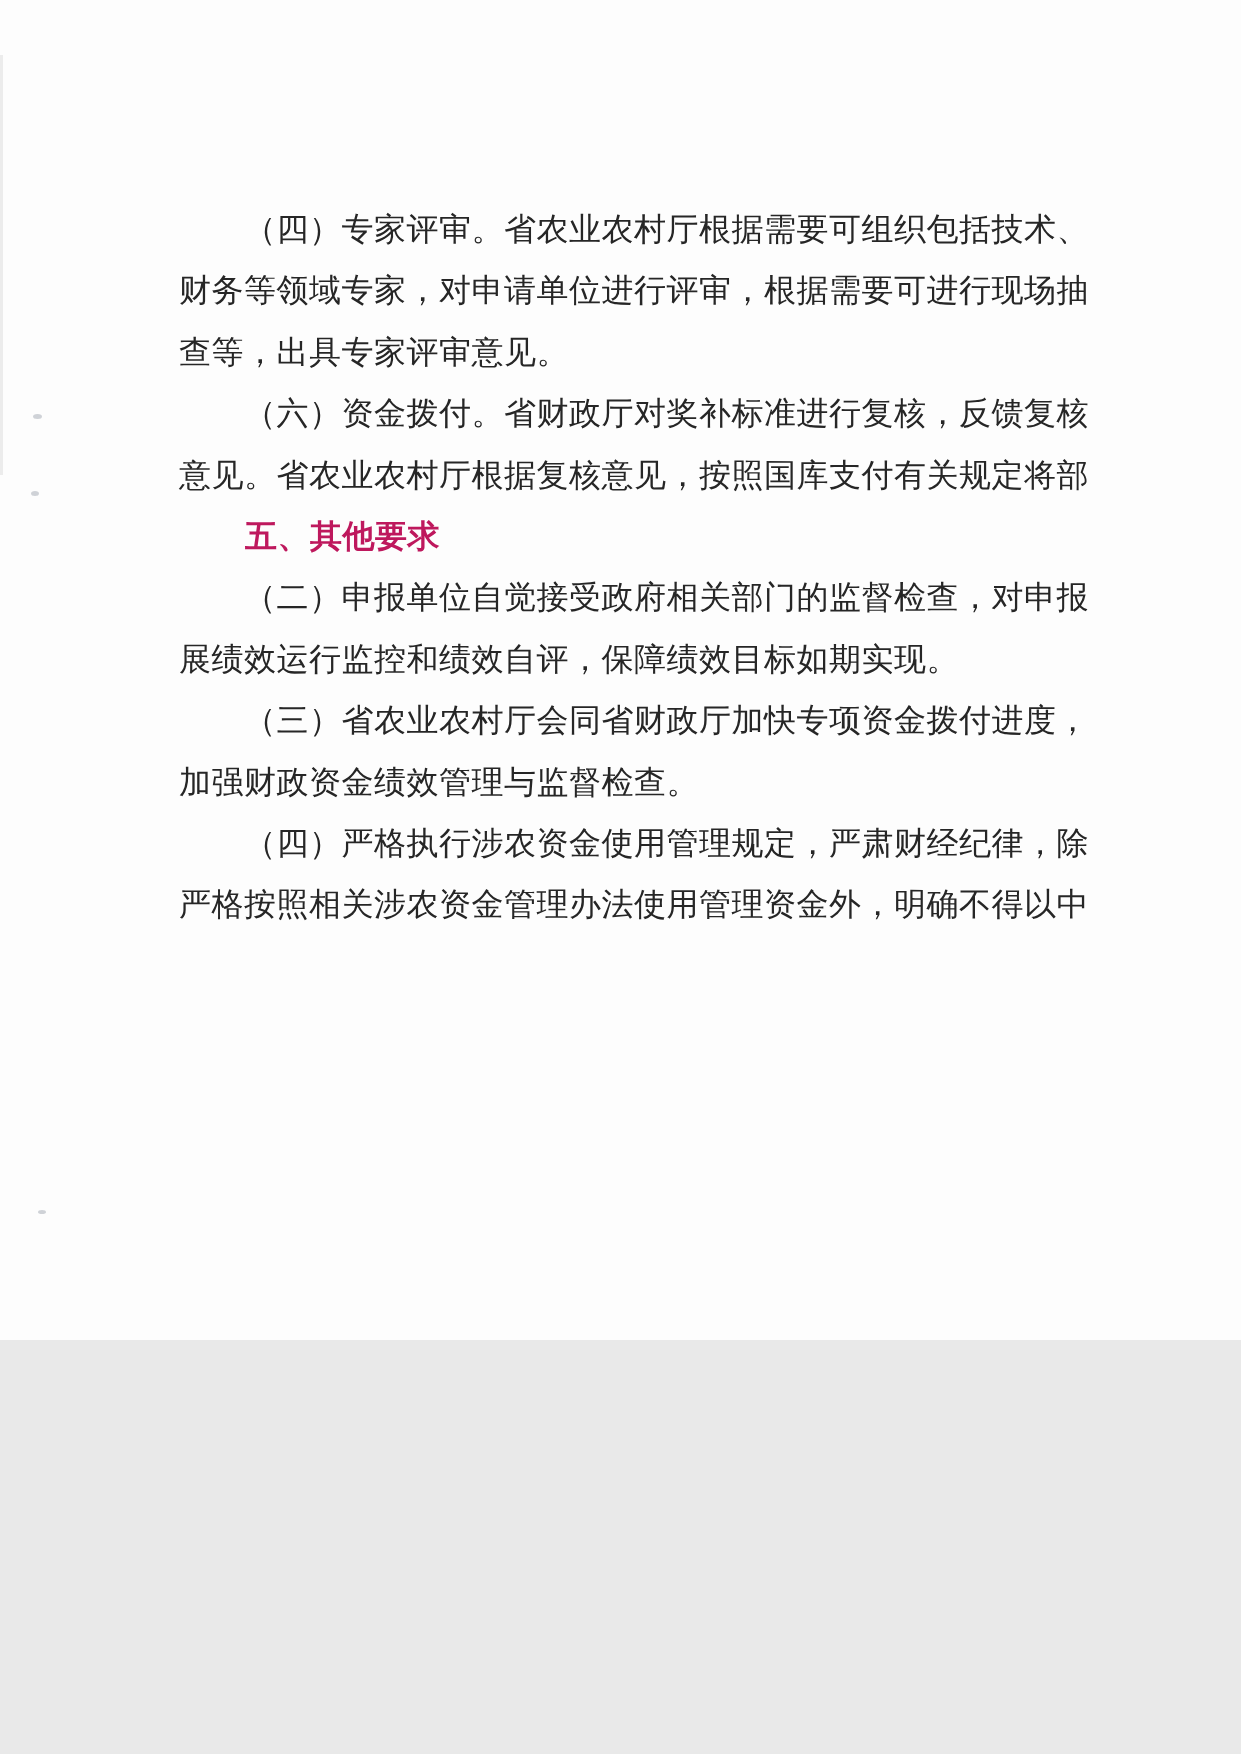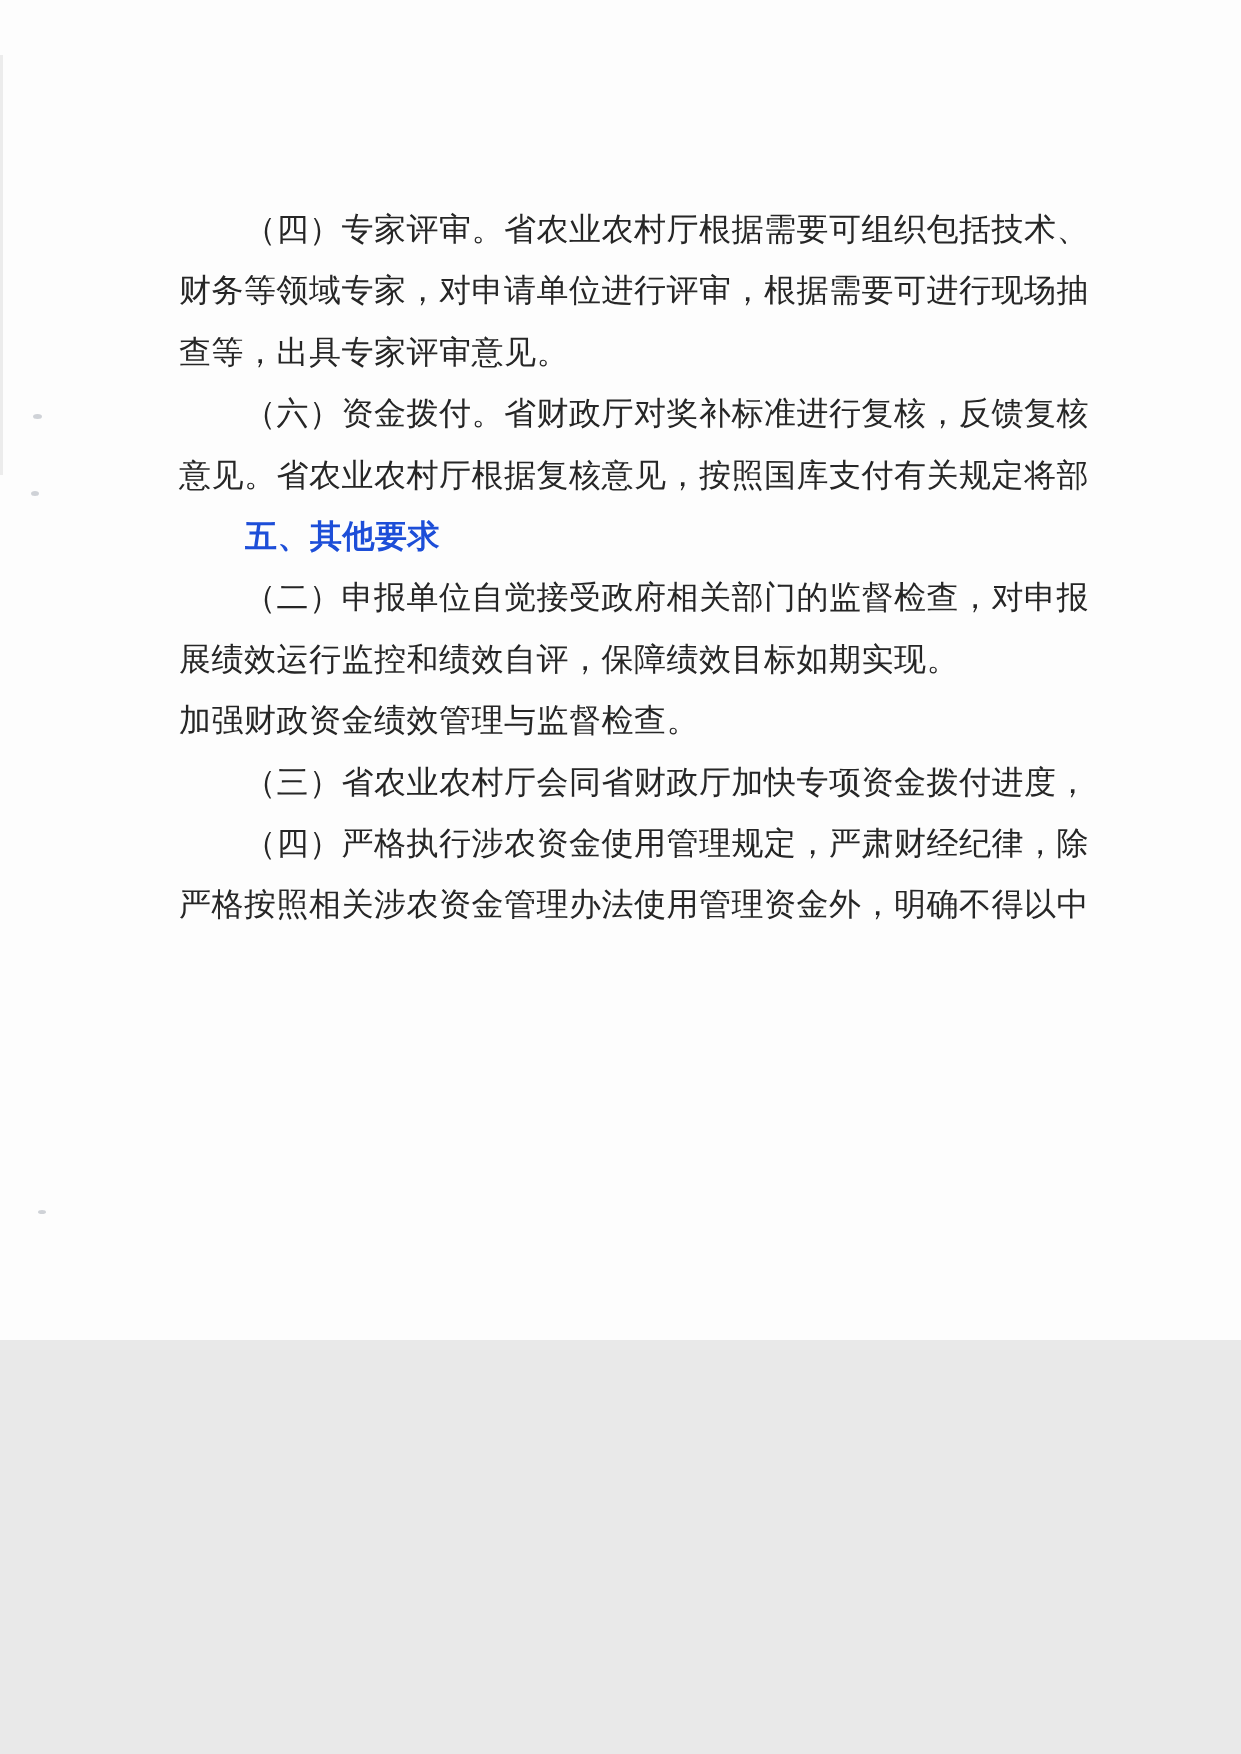--- a/index.html
+++ b/index.html
@@ -24,21 +24,21 @@
   }
   .para { margin: 0; }
   .line {
     white-space: nowrap;
     height: 61.4px;
   }
   .indent { padding-left: 65px; }
   .heading {
     font-family: "DejaVu Sans", "Liberation Sans", sans-serif;
     font-weight: bold;
-    color: #1d4ed8;
+    color: #be185d;
     padding-left: 66px;
   }
   .page-number {
     position: absolute;
     left: 1020px;
     top: 1604px;
     font-size: 20px;
     letter-spacing: 5px;
     color: #ef4444;
     white-space: nowrap;
@@ -100,22 +100,22 @@
       <div class="line heading">五、其他要求</div>
     </div>
 
 
     <div class="para">
       <div class="line indent">（二）申报单位自觉接受政府相关部门的监督检查，对申报</div>
       <div class="line">展绩效运行监控和绩效自评，保障绩效目标如期实现。</div>
     </div>
 
     <div class="para">
+      <div class="line indent">（三）省农业农村厅会同省财政厅加快专项资金拨付进度，</div>
       <div class="line">加强财政资金绩效管理与监督检查。</div>
-      <div class="line indent">（三）省农业农村厅会同省财政厅加快专项资金拨付进度，</div>
     </div>
 
     <div class="para">
       <div class="line indent">（四）严格执行涉农资金使用管理规定，严肃财经纪律，除</div>
       <div class="line">严格按照相关涉农资金管理办法使用管理资金外，明确不得以中</div>
     </div>
 
   </div>
 
   <div class="page-number">- 11 -</div>

